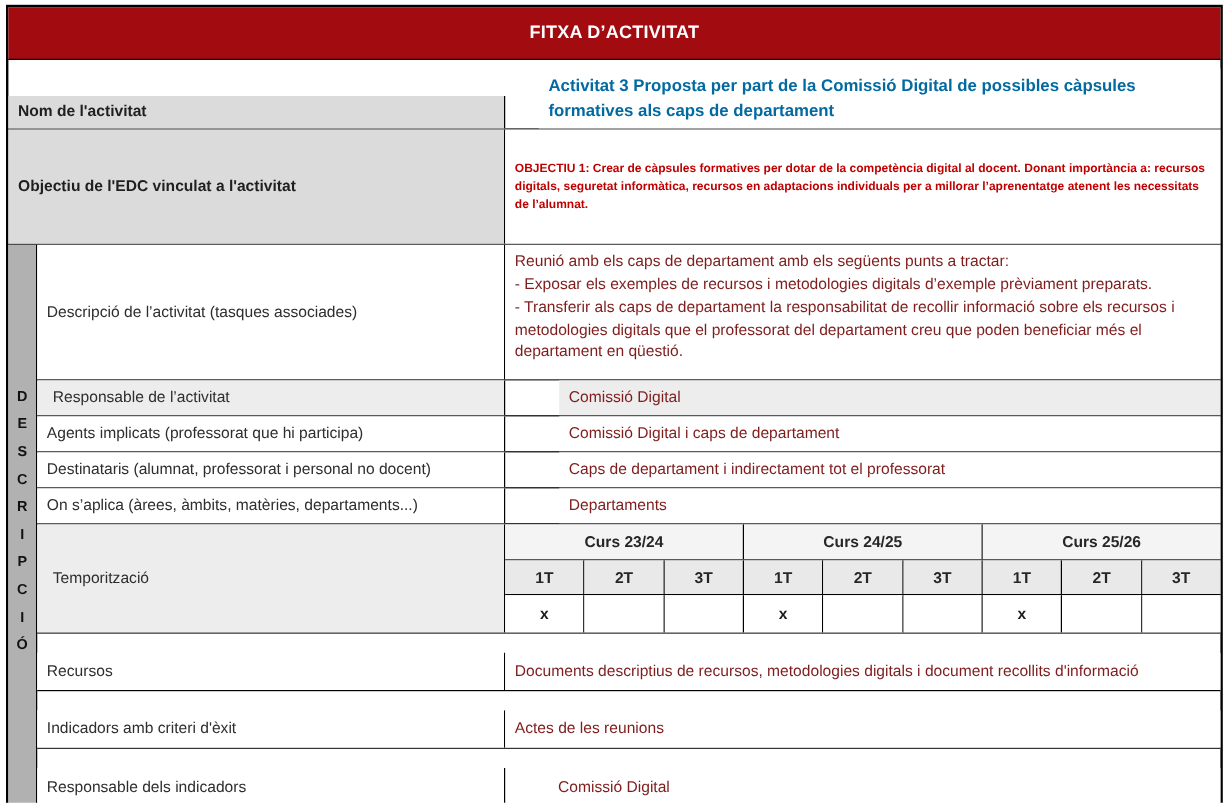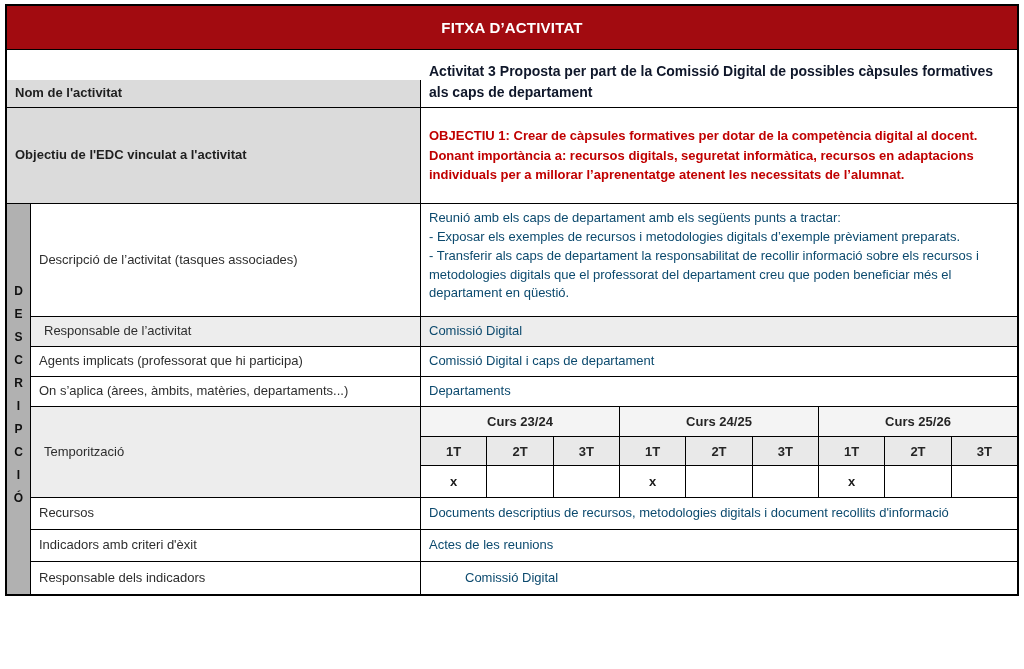--- a/index.html
+++ b/index.html
@@ -38,27 +38,27 @@
   }
 
   
   .label-cell {
     flex: 0 0 414px;
     border-right: 1px solid #000;
     background: #DBDBDB;
     font-weight: bold;
     color: #1f1f1f;
   }
-  .value-cell { flex: 1; background: #fff; color: #0c4a6e; }
+  .value-cell { flex: 1; background: #fff; color: #7f1d1d; }
 
   .nom-row { min-height: 58px; align-items: flex-end; }
-  .nom-value { font-weight: bold; font-size: 14px; color: #0f172a; line-height: 1.5; }
+  .nom-value { font-weight: bold; font-size: 14px; color: #0369a1; line-height: 1.5; margin-left: 28px; }
 
   .objectiu-row { min-height: 96px; }
-  .obj-value { color: #C00000; font-weight: bold; font-size: 13px; line-height: 1.5; }
+  .obj-value { color: #C00000; font-weight: bold; font-size: 10px; line-height: 1.5; }
 
   
   .desc-section { display: flex; }
   .side-strip {
     flex: 0 0 24px;
     border-right: 1px solid #000;
     background: #B1B1B1;
     display: flex; align-items: center; justify-content: center;
   }
   .side-strip span {
@@ -77,22 +77,22 @@
     background: #fff;
     color: #2e2e2e;
   }
   .indent { padding-left: 13px; }
   .shaded { background: #EDEDED; }
 
   .r-desc { min-height: 113px; }
   .r-desc .value-cell { align-items: flex-start; padding-top: 5px; }
   .pre { white-space: pre-line; display: block; }
 
-  .r-sm { min-height: 30px; }
-  .r-md { min-height: 32px; }
+  .r-sm { min-height: 30px; gap: 45px; }
+  .r-md { min-height: 32px; margin-top: 16px; }
 
   
   .temp-row { min-height: 90px; }
   .temp-table { flex: 1; display: flex; flex-direction: column; }
   .t-row { display: flex; border-bottom: 1px solid #000; flex: 1; }
   .t-row:last-child { border-bottom: none; }
   .t-cell {
     flex: 1;
     border-right: 1px solid #000;
     display: flex; align-items: center; justify-content: center;
@@ -139,20 +139,24 @@
       <div class="row r-sm">
         <div class="cell desc-label indent shaded">Responsable de l’activitat</div>
         <div class="cell value-cell shaded">Comissió Digital</div>
       </div>
 
       <div class="row r-sm">
         <div class="cell desc-label">Agents implicats (professorat que hi participa)</div>
         <div class="cell value-cell">Comissió Digital i caps de departament</div>
       </div>
 
+      <div class="row r-sm">
+        <div class="cell desc-label">Destinataris (alumnat, professorat i personal no docent)</div>
+        <div class="cell value-cell">Caps de departament i indirectament tot el professorat</div>
+      </div>
 
       <div class="row r-sm">
         <div class="cell desc-label">On s’aplica (àrees, àmbits, matèries, departaments...)</div>
         <div class="cell value-cell">Departaments</div>
       </div>
 
       <div class="row temp-row">
         <div class="cell desc-label indent shaded">Temporització</div>
         <div class="temp-table">
           <div class="t-row t-course">

